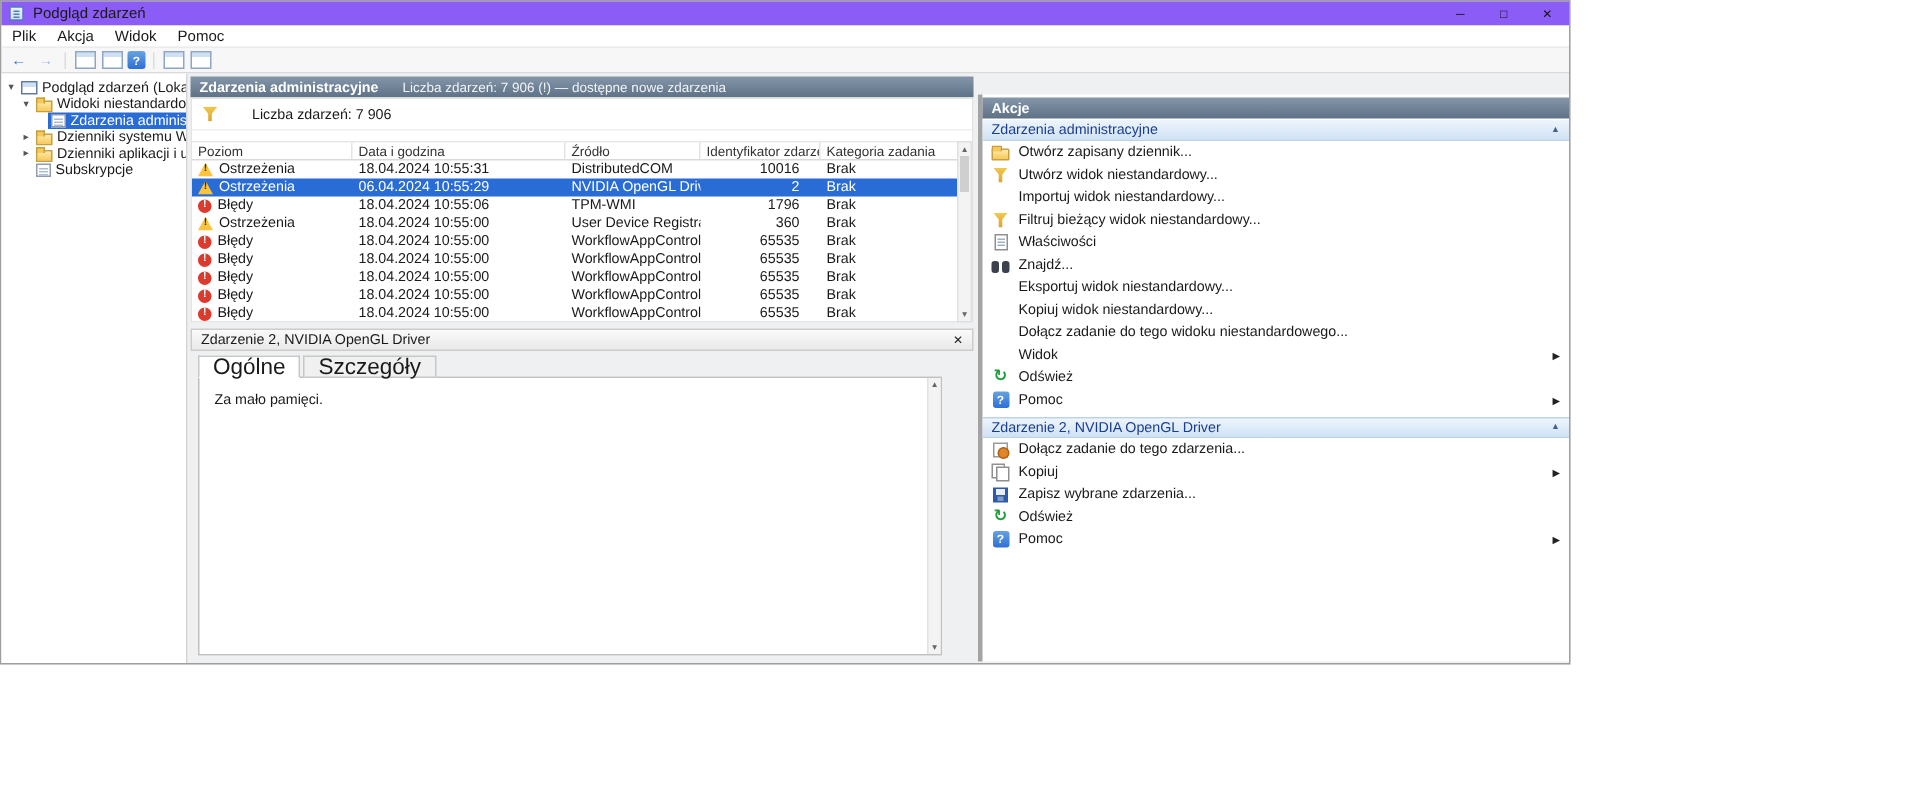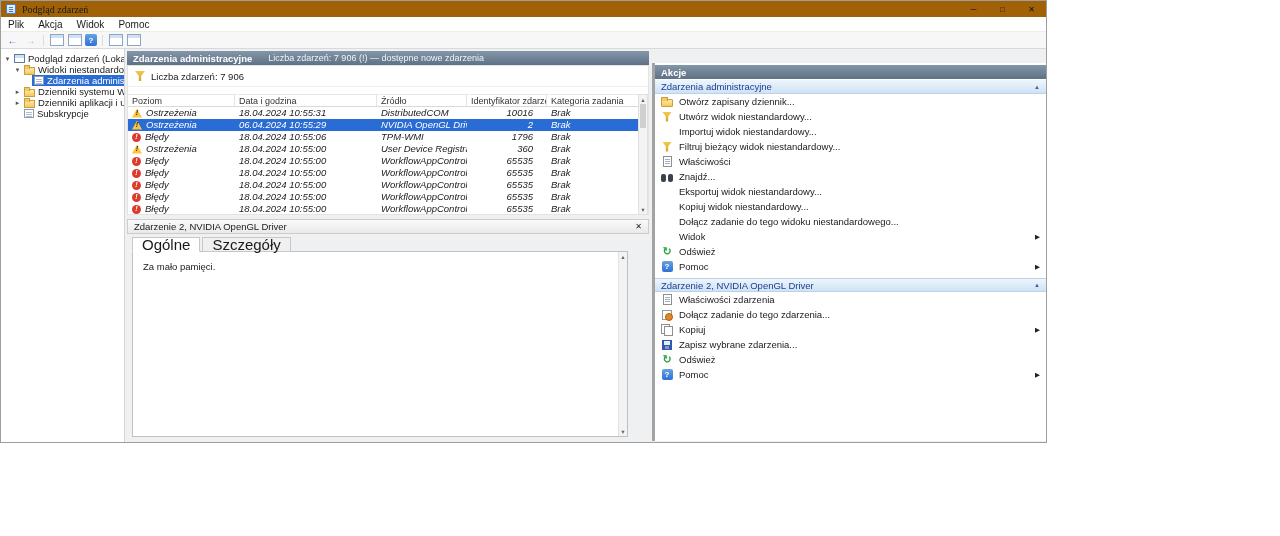--- a/index.html
+++ b/index.html
@@ -2,21 +2,21 @@
 <html><head>
 <meta charset="utf-8">
 <style>
   *{box-sizing:border-box;}
   body{margin:0;width:1280px;height:536px;position:relative;overflow:hidden;background:#ffffff;
        font-family:"Liberation Sans","DejaVu Sans",sans-serif;color:#1a1a1a;}
 
   .window{position:absolute;left:0;top:0;width:1047px;height:443px;background:#f0f0f0;border:1px solid #9e9e9e;}
 
   
-  .titlebar{height:16px;background:#a16207;display:flex;align-items:center;padding-left:5px;font-size:10px;font-family:Liberation Serif, serif;}
+  .titlebar{height:16px;background:#8b5cf6;display:flex;align-items:center;padding-left:5px;font-size:10px;}
   .app-icon{width:10px;height:10px;border:1px solid #4f7fb8;background:linear-gradient(#eaf2fc,#cfe0f4);margin-right:6px;position:relative;flex:0 0 auto;}
   .app-icon::after{content:"";position:absolute;left:2px;top:2px;right:2px;height:1px;background:#4f7fb8;box-shadow:0 2px 0 #4f7fb8,0 4px 0 #4f7fb8;}
   .win-controls{margin-left:auto;display:flex;height:16px;}
   .wc{width:29px;display:flex;align-items:center;justify-content:center;font-size:8px;color:#111;}
 
   
   .menubar{height:14px;background:#fff;display:flex;align-items:center;font-size:10px;}
   .menu-item{padding:0 7px;}
   .toolbar{height:18px;background:#f7f7f7;border-top:1px solid #ececec;border-bottom:1px solid #d9d9d9;display:flex;align-items:center;padding-left:4px;gap:3px;}
   .tbi{width:15px;height:13px;display:flex;align-items:center;justify-content:center;font-size:10px;}
@@ -40,24 +40,24 @@
   .tic-folder::before{content:"";position:absolute;top:-3px;left:-1px;width:4px;height:3px;background:#f5c95c;border:1px solid #c79f3e;border-bottom:none;}
   .tic-custom-view,.tic-subscriptions{width:10px;height:9px;background:#fff;border:1px solid #8f9bb0;position:relative;}
   .tic-custom-view::after,.tic-subscriptions::after{content:"";position:absolute;left:1px;top:2px;right:1px;height:1px;background:#aebdd4;box-shadow:0 2px 0 #aebdd4,0 4px 0 #aebdd4;}
 
   
   .center-panel{position:absolute;left:126px;top:0;width:522px;bottom:1px;}
   .pane-header{position:absolute;top:2px;left:0;right:0;height:14px;background:linear-gradient(#8496a8,#5f7186);color:#fff;display:flex;align-items:center;padding:0 6px;font-size:9.5px;white-space:nowrap;overflow:hidden;}
   .pane-title{font-weight:bold;margin-right:16px;}
   .pane-subtitle{font-size:9px;color:#f0f4f8;}
   .filter-zone{position:absolute;top:16px;left:0;right:0;height:150px;background:#fff;border:1px solid #e3e3e3;}
-  .filter-bar{height:21px;display:flex;align-items:center;gap:6px;padding-left:7px;border-bottom:1px solid #efefef;font-size:9.5px;}
+  .filter-bar{height:21px;display:flex;align-items:center;gap:23px;padding-left:7px;border-bottom:1px solid #efefef;font-size:9.5px;}
   .table-header{display:flex;height:13px;margin-top:7px;border-top:1px solid #e8e8e8;border-bottom:1px solid #dadada;font-size:9px;color:#333;}
   .th{border-right:1px solid #e4e4e4;padding-left:4px;display:flex;align-items:center;white-space:nowrap;overflow:hidden;}
-  .tr{display:flex;height:12px;font-size:9.5px;font-style:italic;}
+  .tr{display:flex;height:12px;font-size:9.5px;}
   .tr.selected{background:#2a6cd5;color:#fff;}
   .td{line-height:12px;white-space:nowrap;overflow:hidden;padding-left:4px;}
   .level-cell{display:flex;align-items:center;gap:4px;}
   .col0{width:107px;}.col1{width:142px;}.col2{width:90px;}.col3{width:80px;}.col4{flex:1;}
   .td.col3{text-align:right;padding-right:14px;padding-left:0;}
 
   .vscroll{position:absolute;top:45px;right:1px;width:10px;height:121px;background:#f3f3f3;border:1px solid #e0e0e0;display:flex;flex-direction:column;}
   .sb-btn{height:9px;font-size:5.5px;color:#666;display:flex;align-items:center;justify-content:center;}
   .sb-thumb{height:24px;background:#cfcfcf;margin:0 1px;}
   .sb-fill{flex:1;}
@@ -399,26 +399,20 @@
             </span>
             <span class="ai-label">Pomoc</span>
             <span class="submenu-arrow">▶</span>
           </div>
           <div class="action-section-header gap">
             <span class="ash-label">Zdarzenie 2, NVIDIA OpenGL Driver</span>
             <span class="collapse-btn">▲</span>
           </div>
           <div class="action-item">
             <span class="ai-icon">
-              <span class="ic ic-doc"></span>
-            </span>
-            <span class="ai-label">Właściwości zdarzenia</span>
-          </div>
-          <div class="action-item">
-            <span class="ai-icon">
               <span class="ic ic-task"></span>
             </span>
             <span class="ai-label">Dołącz zadanie do tego zdarzenia...</span>
           </div>
           <div class="action-item">
             <span class="ai-icon">
               <span class="ic ic-copy"></span>
             </span>
             <span class="ai-label">Kopiuj</span>
             <span class="submenu-arrow">▶</span>

